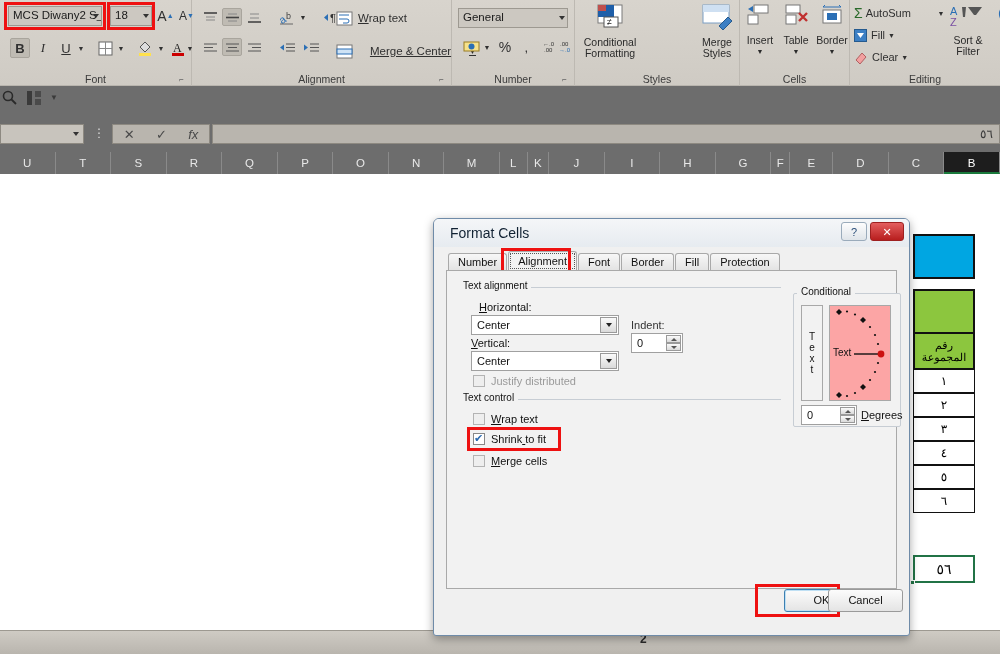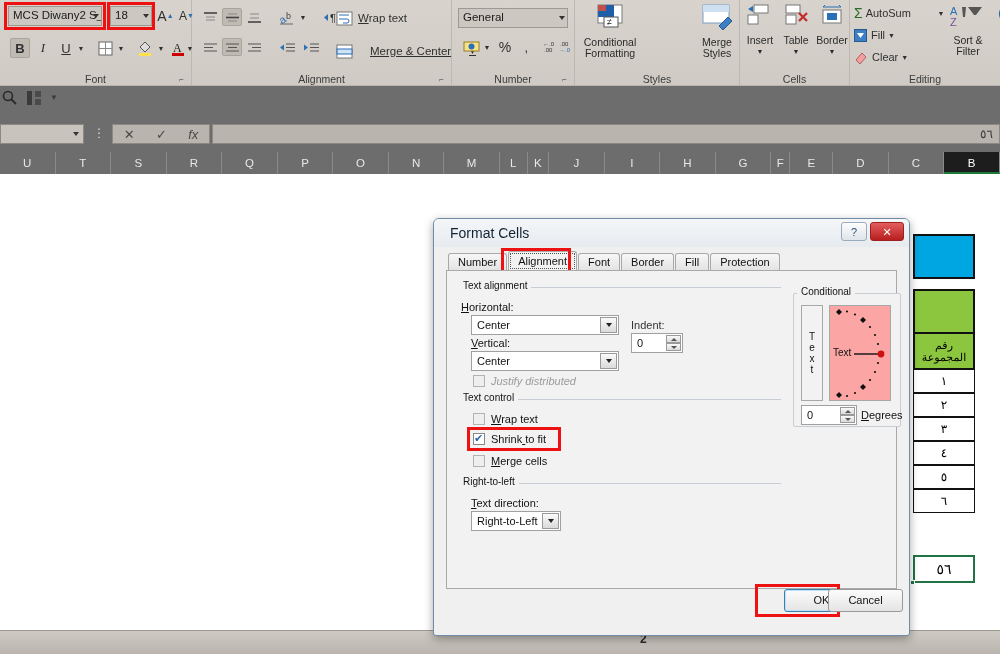--- a/index.html
+++ b/index.html
@@ -239,21 +239,21 @@
   .chkbox {
     width: 12px; height: 12px; background: #fff; border: 1px solid #888;
     margin-right: 6px; position: relative; flex: none;
   }
   .chkbox.checked::after {
     content: "✔"; position: absolute; left: 0px; top: -3px;
     font-size: 11px; color: #2a6ab0; line-height: 14px;
   }
   .chkbox.dim { background: #eee; border-color: #b3b3b3; }
   .chk-label { font-size: 11px; color: #111; }
-  .chk-label.dim { color: #9a9a9a; font-style: italic; }
+  .chk-label.dim { color: #9a9a9a; }
 
   
   .orient-box {
     position: absolute; border: 1px solid #c7cdd4; background: #f2f2f2;
   }
   .vtext {
     position: absolute; background: #f2f2f2; border: 1px solid #a8a8a8;
     display: flex; flex-direction: column; align-items: center; justify-content: center;
     font-size: 10px; color: #111; line-height: 11px;
   }
@@ -666,21 +666,21 @@
           <div class="tab">Protection</div>
         </div>
       <div class="redbox" style="left:59px;top:-1px;width:70px;height:27px;"></div>
 
       <div class="tabpanel">
 
         <div class="grpbox" style="left:12px;top:16px;width:322px;height:102px;">
           <div class="grp-line"></div>
           <div class="grp-title">Text alignment</div>
 
-          <div class="lbl" style="left:2px;top:14px;">
+          <div class="lbl" style="left:20px;top:14px;">
             <span class="u" style="text-decoration:none;"><u>H</u>orizontal:</span>
           </div>
           <div class="sel-combo" style="left:12px;top:28px;width:148px;">
             <span>Center</span>
             <span class="btn">
                 <i></i>
               </span>
           </div>
 
           <div class="lbl" style="left:172px;top:32px;color:#333;">Indent:</div>
@@ -722,34 +722,20 @@
             <span class="chkbox checked"></span>
             <span class="chk-label">Shrink<u> </u>to fit</span>
           </div>
           <div class="redbox" style="left:8px;top:28px;width:94px;height:24px;"></div>
           <div class="chkrow" style="left:14px;top:56px;">
             <span class="chkbox dim"></span>
             <span class="chk-label"><u>M</u>erge cells</span>
           </div>
         </div>
 
-        <div class="grpbox" style="left:12px;top:212px;width:322px;height:60px;">
-          <div class="grp-line"></div>
-          <div class="grp-title">Right-to-left</div>
-
-          <div class="lbl" style="left:12px;top:14px;">
-            <span><u>T</u>ext direction:</span>
-          </div>
-          <div class="sel-combo" style="left:12px;top:28px;width:90px;">
-            <span>Right-to-Left</span>
-            <span class="btn">
-                <i></i>
-              </span>
-          </div>
-        </div>
 
         <div class="grpbox" style="left:346px;top:16px;width:108px;height:140px;">
           <div class="orient-box" style="left:0;top:6px;width:108px;height:134px;border-radius:2px;"></div>
           <div class="grp-title" style="top:-1px;left:4px;">Conditional</div>
 
           <div class="vtext" style="left:8px;top:18px;width:22px;height:96px;">
             <span>T</span>
             <span>e</span>
             <span>x</span>
             <span>t</span>

